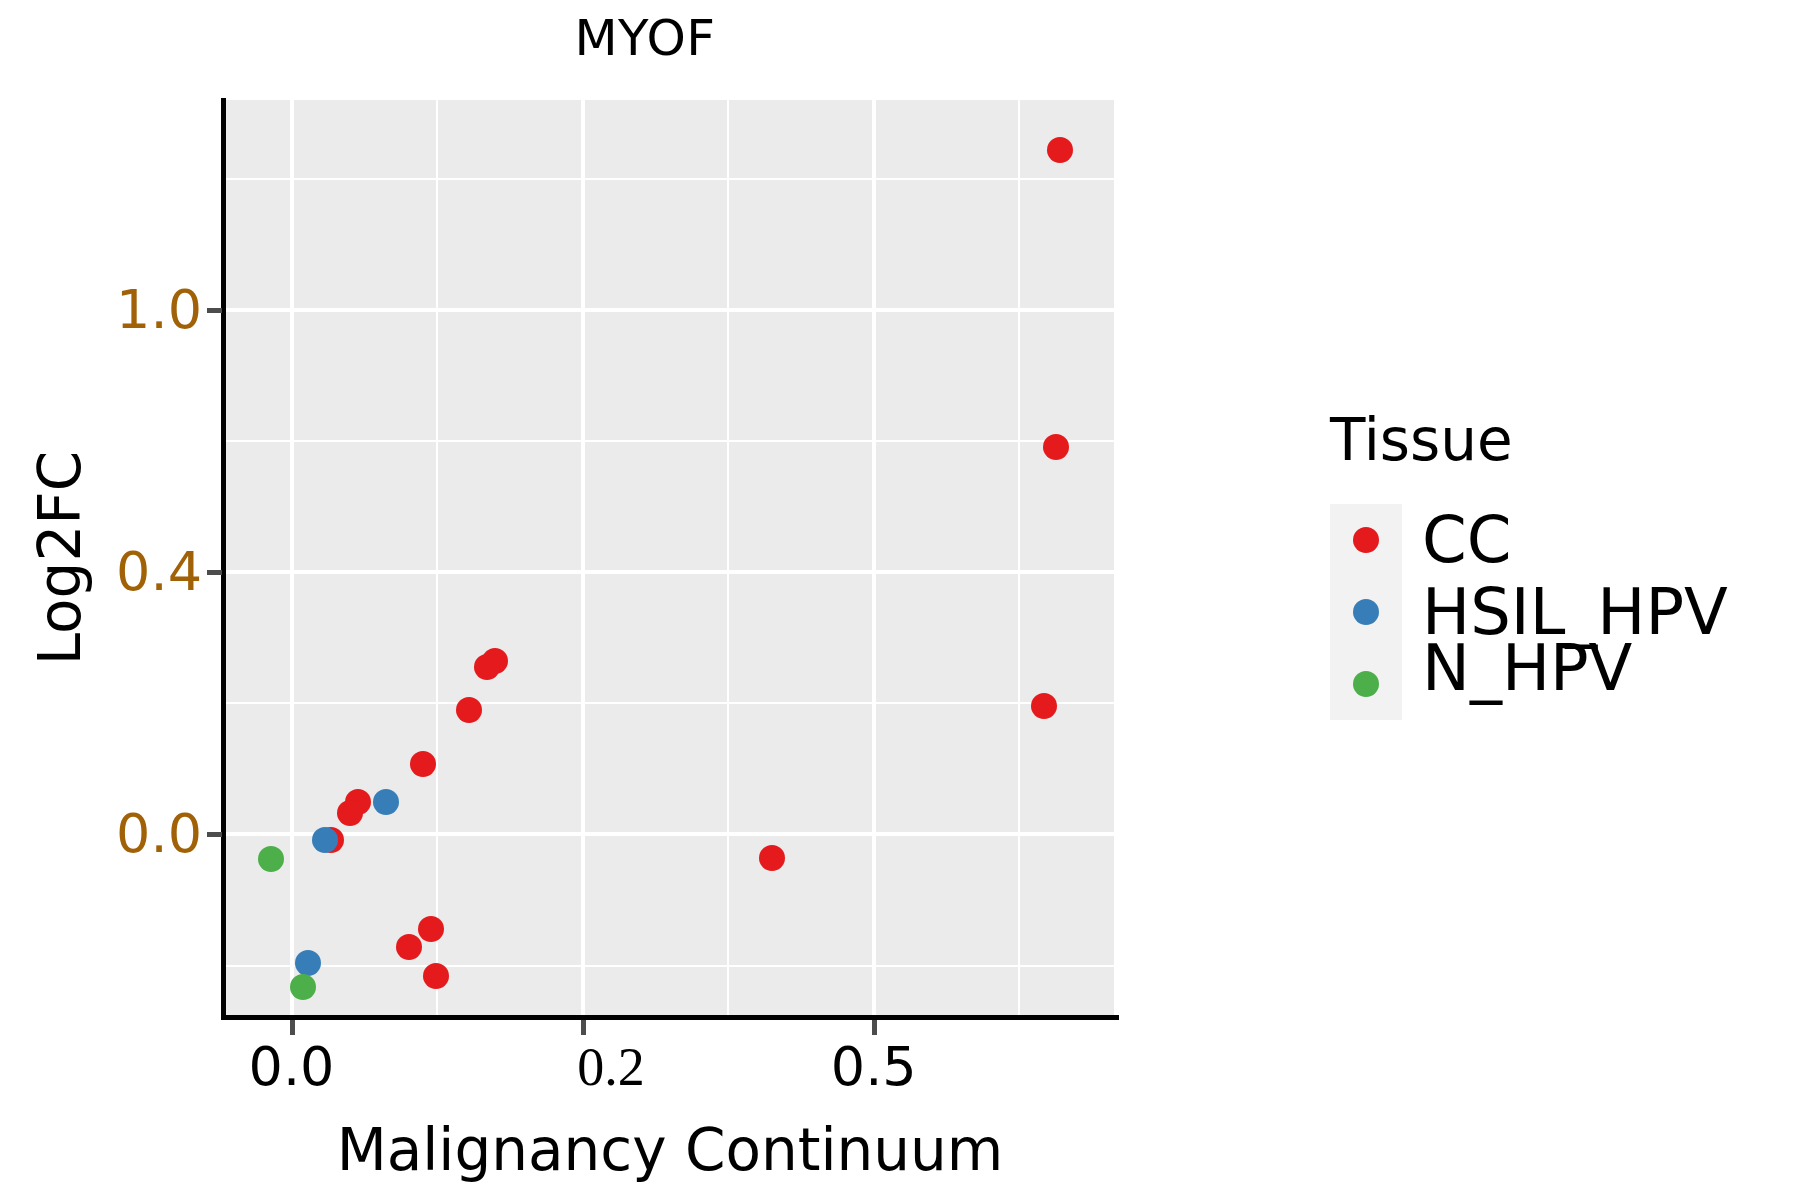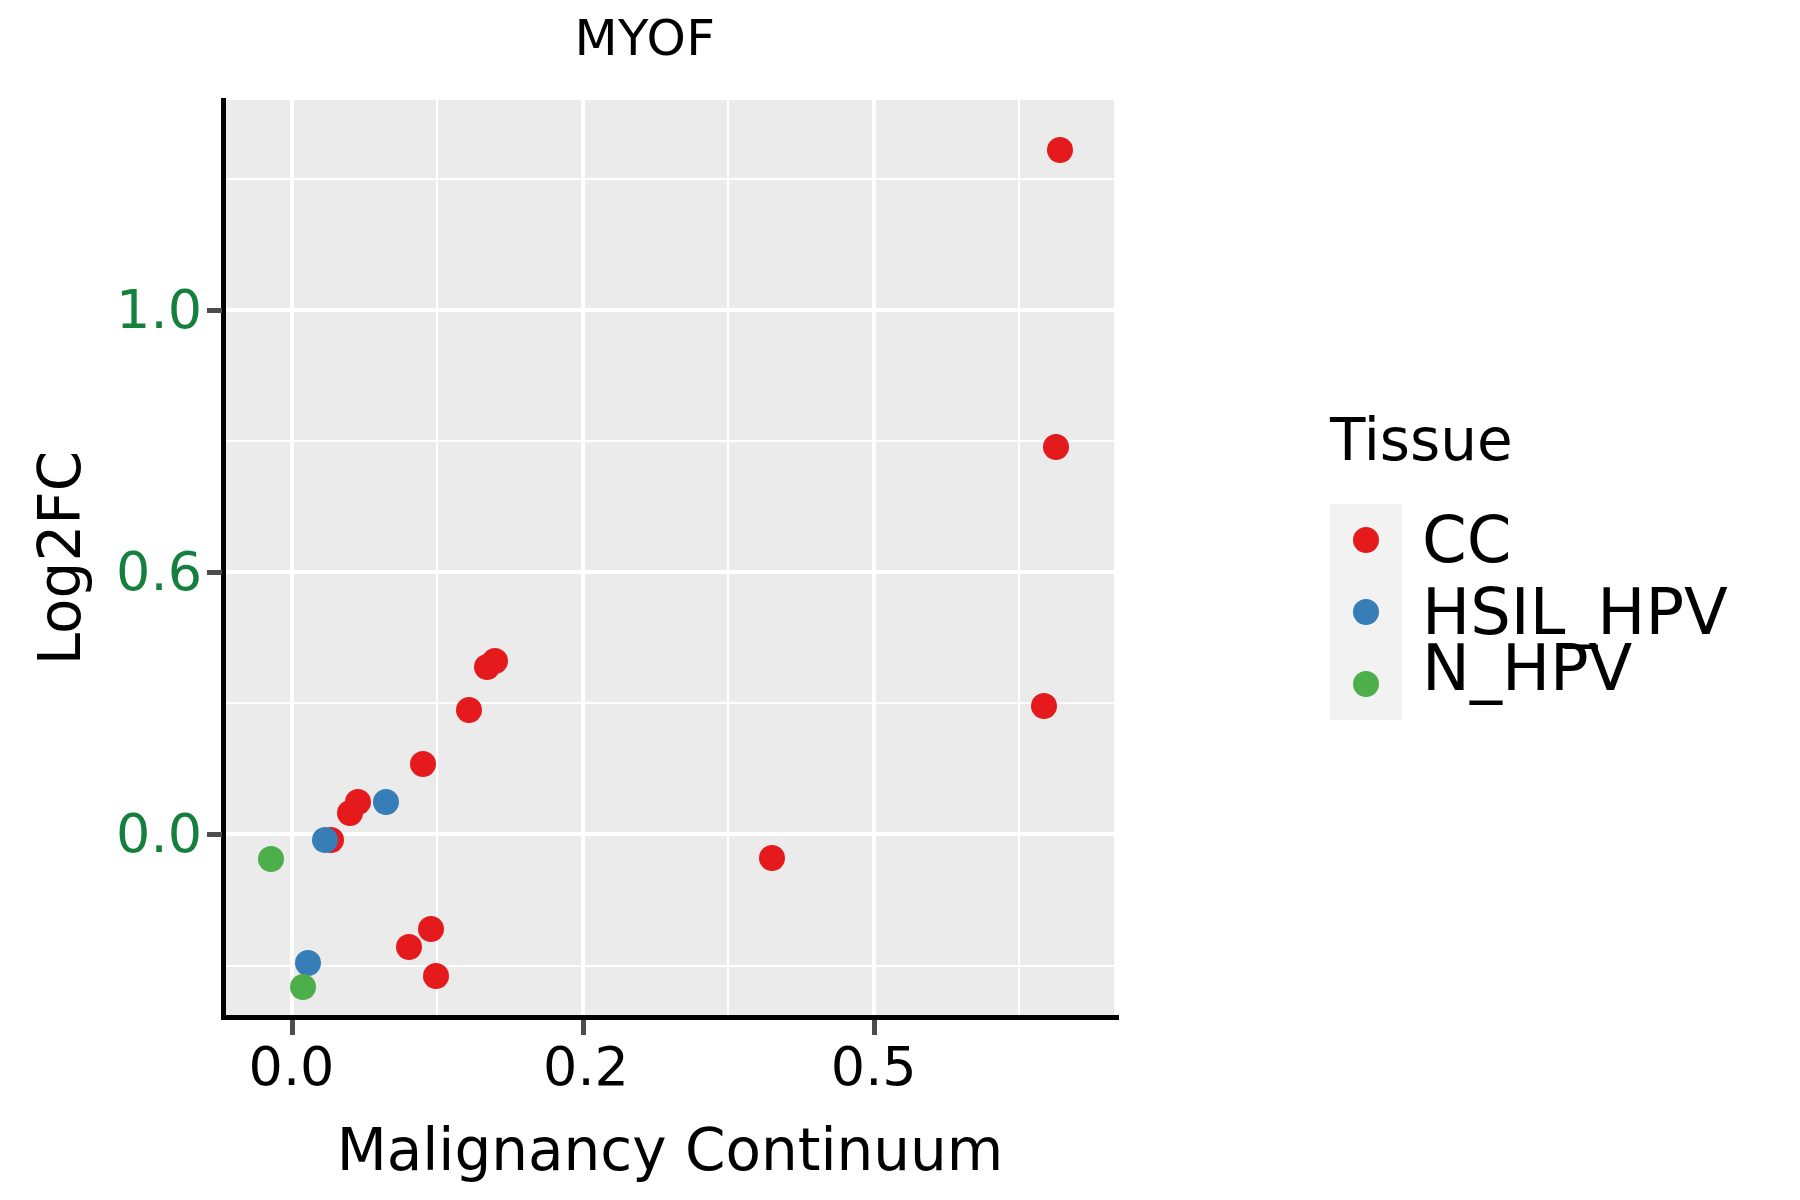--- a/index.html
+++ b/index.html
@@ -94,21 +94,21 @@
     position: absolute;
     top: 1020px;
     width: 5px;
     height: 15px;
     background: #4d4d4d;
   }
   .ticklabel-y {
     position: absolute;
     right: 1598px;   
     font-size: 54px;
-    color: #15803d;
+    color: #a16207;
     line-height: 54px;
     white-space: nowrap;
     text-align: right;
   }
   .ticklabel-x {
     position: absolute;
     top: 1040px;
     font-size: 54px;
     color: #000000;
     line-height: 54px;
@@ -231,27 +231,27 @@
       <div class="pt" style="left: 77.1541px; top: 886.526px; background: rgb(77, 175, 74);"></div>
     </div>
 
   <div id="axis-line-y"></div>
   <div id="axis-line-x"></div>
 
   <div id="ticks-layer">
       <div class="tick-y" style="top: 832.4px;"></div>
       <div class="ticklabel-y" style="top: 807.4px;">0.0</div>
       <div class="tick-y" style="top: 570.114px;"></div>
-      <div class="ticklabel-y" style="top: 545.114px;">0.6</div>
+      <div class="ticklabel-y" style="top: 545.114px;">0.4</div>
       <div class="tick-y" style="top: 307.829px;"></div>
       <div class="ticklabel-y" style="top: 282.829px;">1.0</div>
       <div class="tick-x" style="left: 289.508px;"></div>
       <div class="ticklabel-x" style="left: 291.508px;">0.0</div>
       <div class="tick-x" style="left: 580.656px;"></div>
-      <div class="ticklabel-x" style="left: 586px;">0.2</div>
+      <div class="ticklabel-x" style="left: 611px; font-family: Liberation Serif, serif;">0.2</div>
       <div class="tick-x" style="left: 871.803px;"></div>
       <div class="ticklabel-x" style="left: 873.803px;">0.5</div>
     </div>
 
   <div id="axis-title-x">Malignancy Continuum</div>
   <div id="axis-title-y">Log2FC</div>
 
   <div id="legend">
     <div id="legend-title">Tissue</div>
     <div id="legend-keys">

